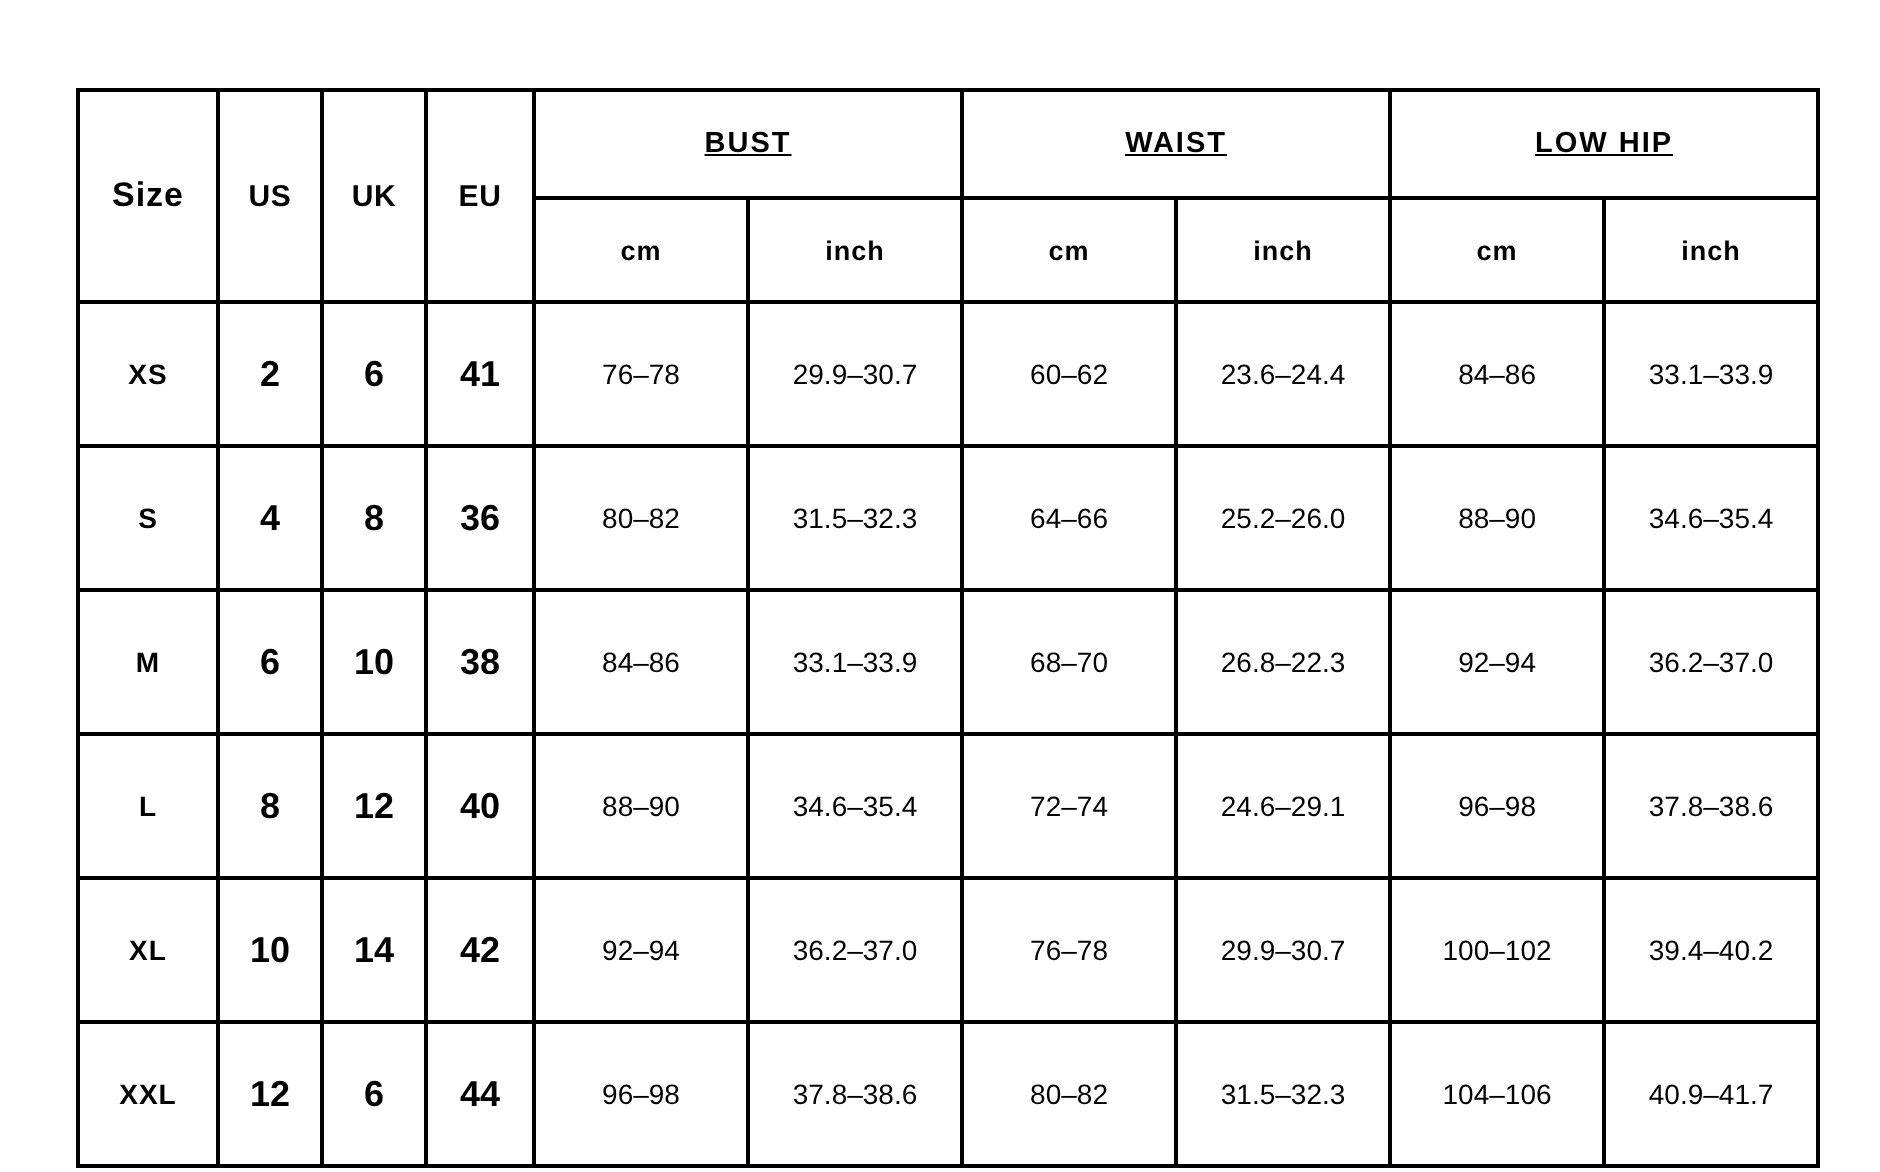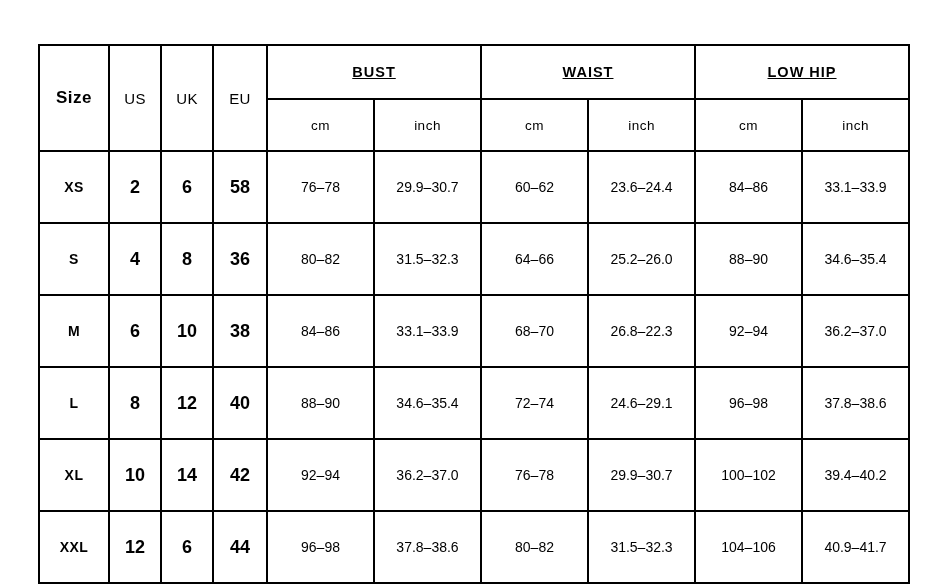--- a/index.html
+++ b/index.html
@@ -46,33 +46,33 @@
   col.c-meas  { width: 107px; }
 
   
   .hdr-size {
     font-size: 17px;
     font-weight: bold;
     letter-spacing: 0.5px;
   }
   .hdr-num {
     font-size: 15px;
-    font-weight: normal;
+    font-weight: bold;
     letter-spacing: 0.3px;
   }
   .hdr-group {
     font-size: 14.5px;
     font-weight: bold;
     letter-spacing: 1px;
     height: 52px;
     text-decoration: underline;
   }
   .hdr-unit {
     font-size: 13.5px;
-    font-weight: normal;
+    font-weight: bold;
     letter-spacing: 0.5px;
     height: 50px;
   }
   
   tbody tr {
     height: 72px;
     padding-left: 32px;
   }
   td.cell-size {
     font-size: 14px;
@@ -123,21 +123,21 @@
           <th class="hdr-unit">inch</th>
           <th class="hdr-unit">cm</th>
           <th class="hdr-unit">inch</th>
         </tr>
       </thead>
       <tbody>
         <tr>
           <td class="cell-size">XS</td>
           <td class="cell-num">2</td>
           <td class="cell-num">6</td>
-          <td class="cell-num">58</td>
+          <td class="cell-num">41</td>
           <td class="cell-val">76–78</td>
           <td class="cell-val">29.9–30.7</td>
           <td class="cell-val">60–62</td>
           <td class="cell-val">23.6–24.4</td>
           <td class="cell-val">84–86</td>
           <td class="cell-val">33.1–33.9</td>
         </tr>
         <tr>
           <td class="cell-size">S</td>
           <td class="cell-num">4</td>

